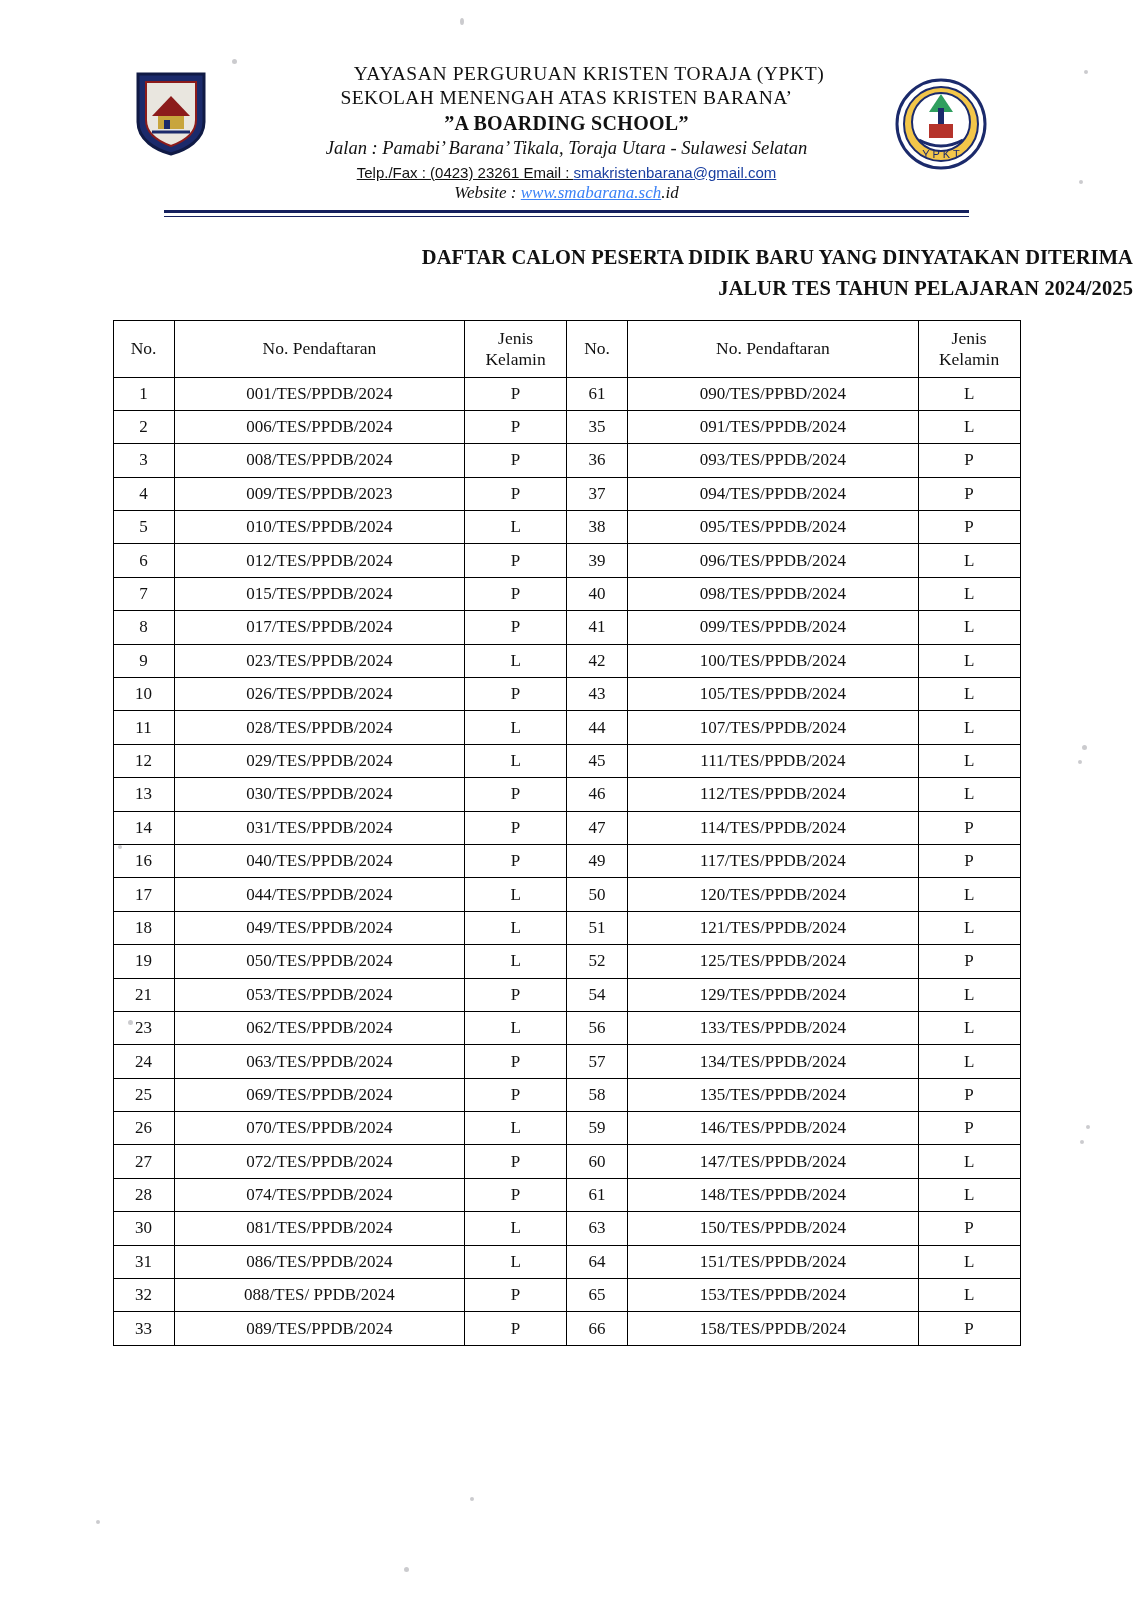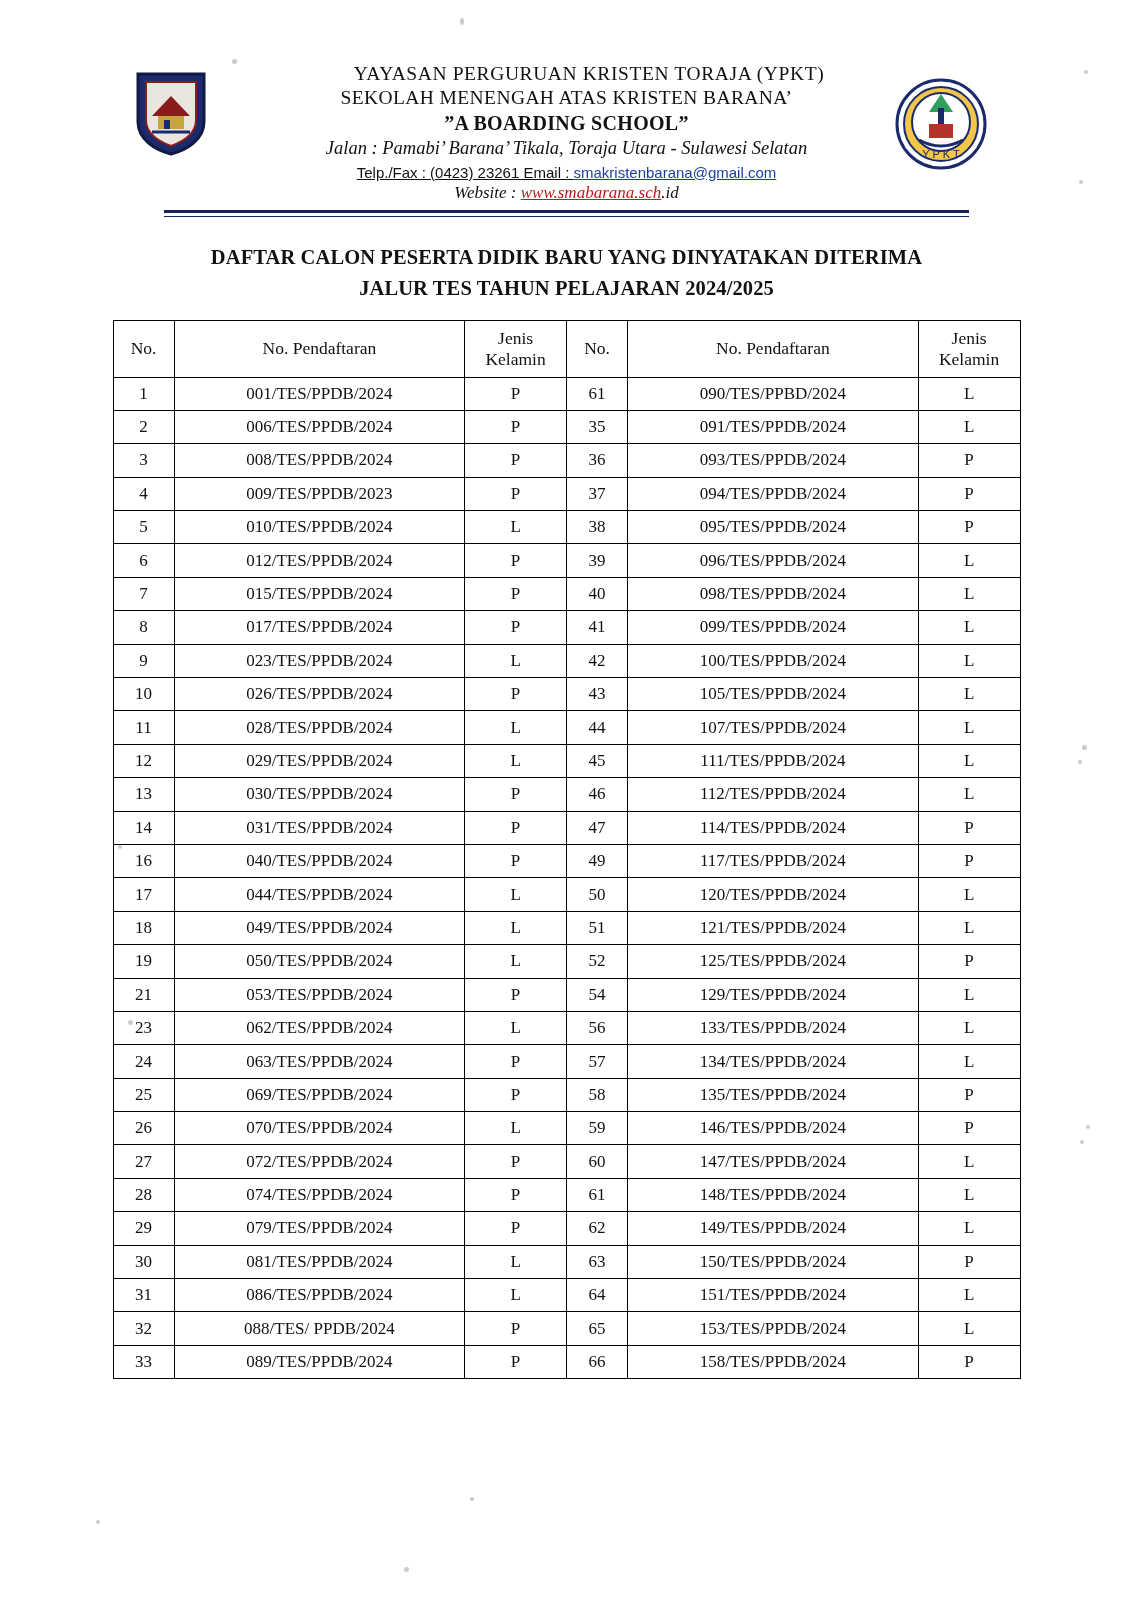--- a/index.html
+++ b/index.html
@@ -71,41 +71,41 @@
   .head-line5 .mail {
     color: #1a3fa0;
     text-decoration: underline;
   }
   .head-line6 {
     font-size: 17px;
     font-style: italic;
     margin-top: 1px;
   }
   .head-line6 .site {
-    color: #b91c1c;
+    color: #3b82f6;
     text-decoration: underline;
   }
 
   .rule-wrap {
     margin: 6px auto 0 auto;
     width: 805px;
   }
   .rule-thick {
     border-top: 3px solid #16215e;
     height: 0;
   }
   .rule-thin {
     border-top: 1.2px solid #16215e;
     height: 0;
     margin-top: 3px;
   }
 
   
   .doc-title {
-    text-align: center;
+    text-align: right;
     margin-top: 30px;
     font-size: 20.5px;
     font-weight: bold;
     letter-spacing: 0.1px;
     line-height: 1.5;
   }
 
   
   .table-wrap {
     margin: 16px auto 0 auto;
@@ -419,28 +419,20 @@
         </tr>
         <tr>
           <td class="num-cell">28</td>
           <td>074/TES/PPDB/2024</td>
           <td>P</td>
           <td class="num-cell">61</td>
           <td>148/TES/PPDB/2024</td>
           <td>L</td>
         </tr>
         <tr>
-          <td class="num-cell">29</td>
-          <td>079/TES/PPDB/2024</td>
-          <td>P</td>
-          <td class="num-cell">62</td>
-          <td>149/TES/PPDB/2024</td>
-          <td>L</td>
-        </tr>
-        <tr>
           <td class="num-cell">30</td>
           <td>081/TES/PPDB/2024</td>
           <td>L</td>
           <td class="num-cell">63</td>
           <td>150/TES/PPDB/2024</td>
           <td>P</td>
         </tr>
         <tr>
           <td class="num-cell">31</td>
           <td>086/TES/PPDB/2024</td>

